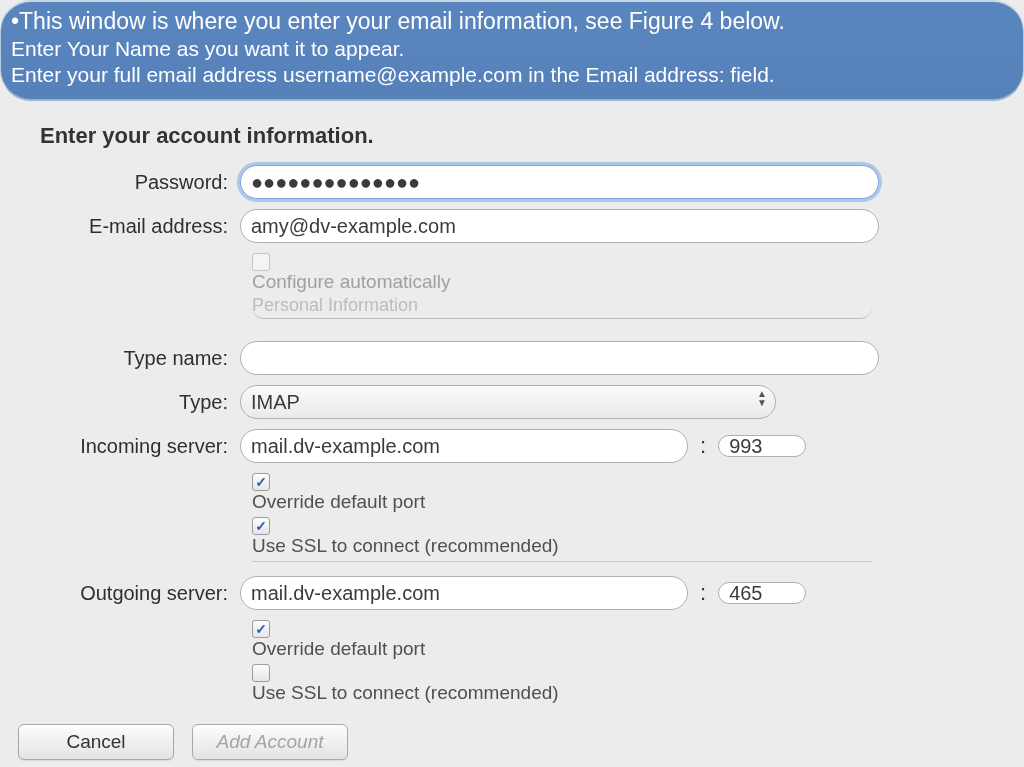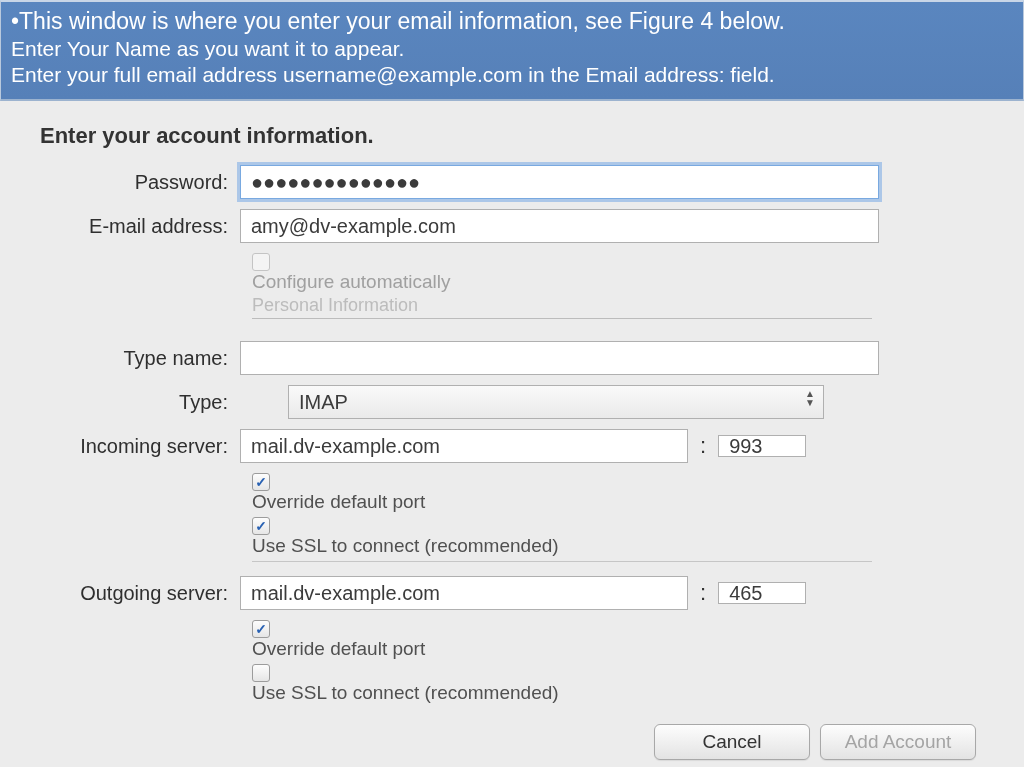--- a/index.html
+++ b/index.html
@@ -1,15 +1,15 @@
 <!DOCTYPE html>
 <html><head>
 <meta charset="utf-8">
 <style>
-  * { box-sizing: border-box; margin: 0; padding: 0; }
+  * { box-sizing: border-box; margin: 0; padding: 0; border-radius: 31px; }
   body {
     width: 1024px; height: 767px;
     font-family: "Lucida Grande", "Helvetica Neue", Arial, sans-serif;
     background: #ececec;
     overflow: hidden;
   }
   .banner {
     background: linear-gradient(#5a86bf, #5680b8);
     border: 1px solid #b9c9dd;
     border-top: 2px solid #c9d6e7;
@@ -68,21 +68,21 @@
     font-size: 20px; padding: 2px 10px; color:#3b3b3b; font-family: inherit;
   }
 
   .select-wrap {
     position: relative;
     width: 536px; height: 34px;
     border: 1px solid #b0b0b0;
     background: linear-gradient(#fafafa,#eaeaea);
     display: flex; align-items: center;
     padding-left: 10px;
-    font-size: 20px; color:#3b3b3b;margin-left:48px;
+    font-size: 20px; color:#3b3b3b;
   }
   .select-arrows {
     position: absolute; right: 8px; top: 3px;
     font-size: 10px; line-height: 9px; color:#555;
     display: flex; flex-direction: column; align-items: center;
   }
 
   .check-row {
     display: flex; align-items: flex-start;
     margin-left: 234px;
@@ -119,38 +119,37 @@
     width: 620px;
     border-bottom: 1px solid #c6c6c6;
     margin-bottom: 8px;
     margin-top: 2px;
   }
 
   .spacer-sm { height: 6px; }
 
   .button-row {
     display: flex;
-    justify-content: flex-end;
-    gap: 10px;
+    gap: 18px;
     padding-right: 30px;
     margin-top: 20px;
   }
   .btn {
     min-width: 156px;
     height: 36px;
     border: 1px solid #a8a8a8;
     border-radius: 6px;
     background: linear-gradient(#fdfdfd,#e3e3e3);
     font-size: 19px;
     font-family: inherit;
     color: #333;
     cursor: default;
     box-shadow: 0 1px 1px rgba(0,0,0,0.08);
   }
-  .btn.disabled { color:#a4a4a4; }
+  .btn.disabled { color:#a4a4a4;font-style:italic; }
 </style>
 </head>
 <body>
 
 <div class="banner">
   <div class="bullet-line">•This window is where you enter your email information, see Figure 4 below.</div>
   <div class="line2">Enter Your Name as you want it to appear.</div>
   <div class="line3">Enter your full email address username@example.com in the Email address: field.</div>
 </div>
 

